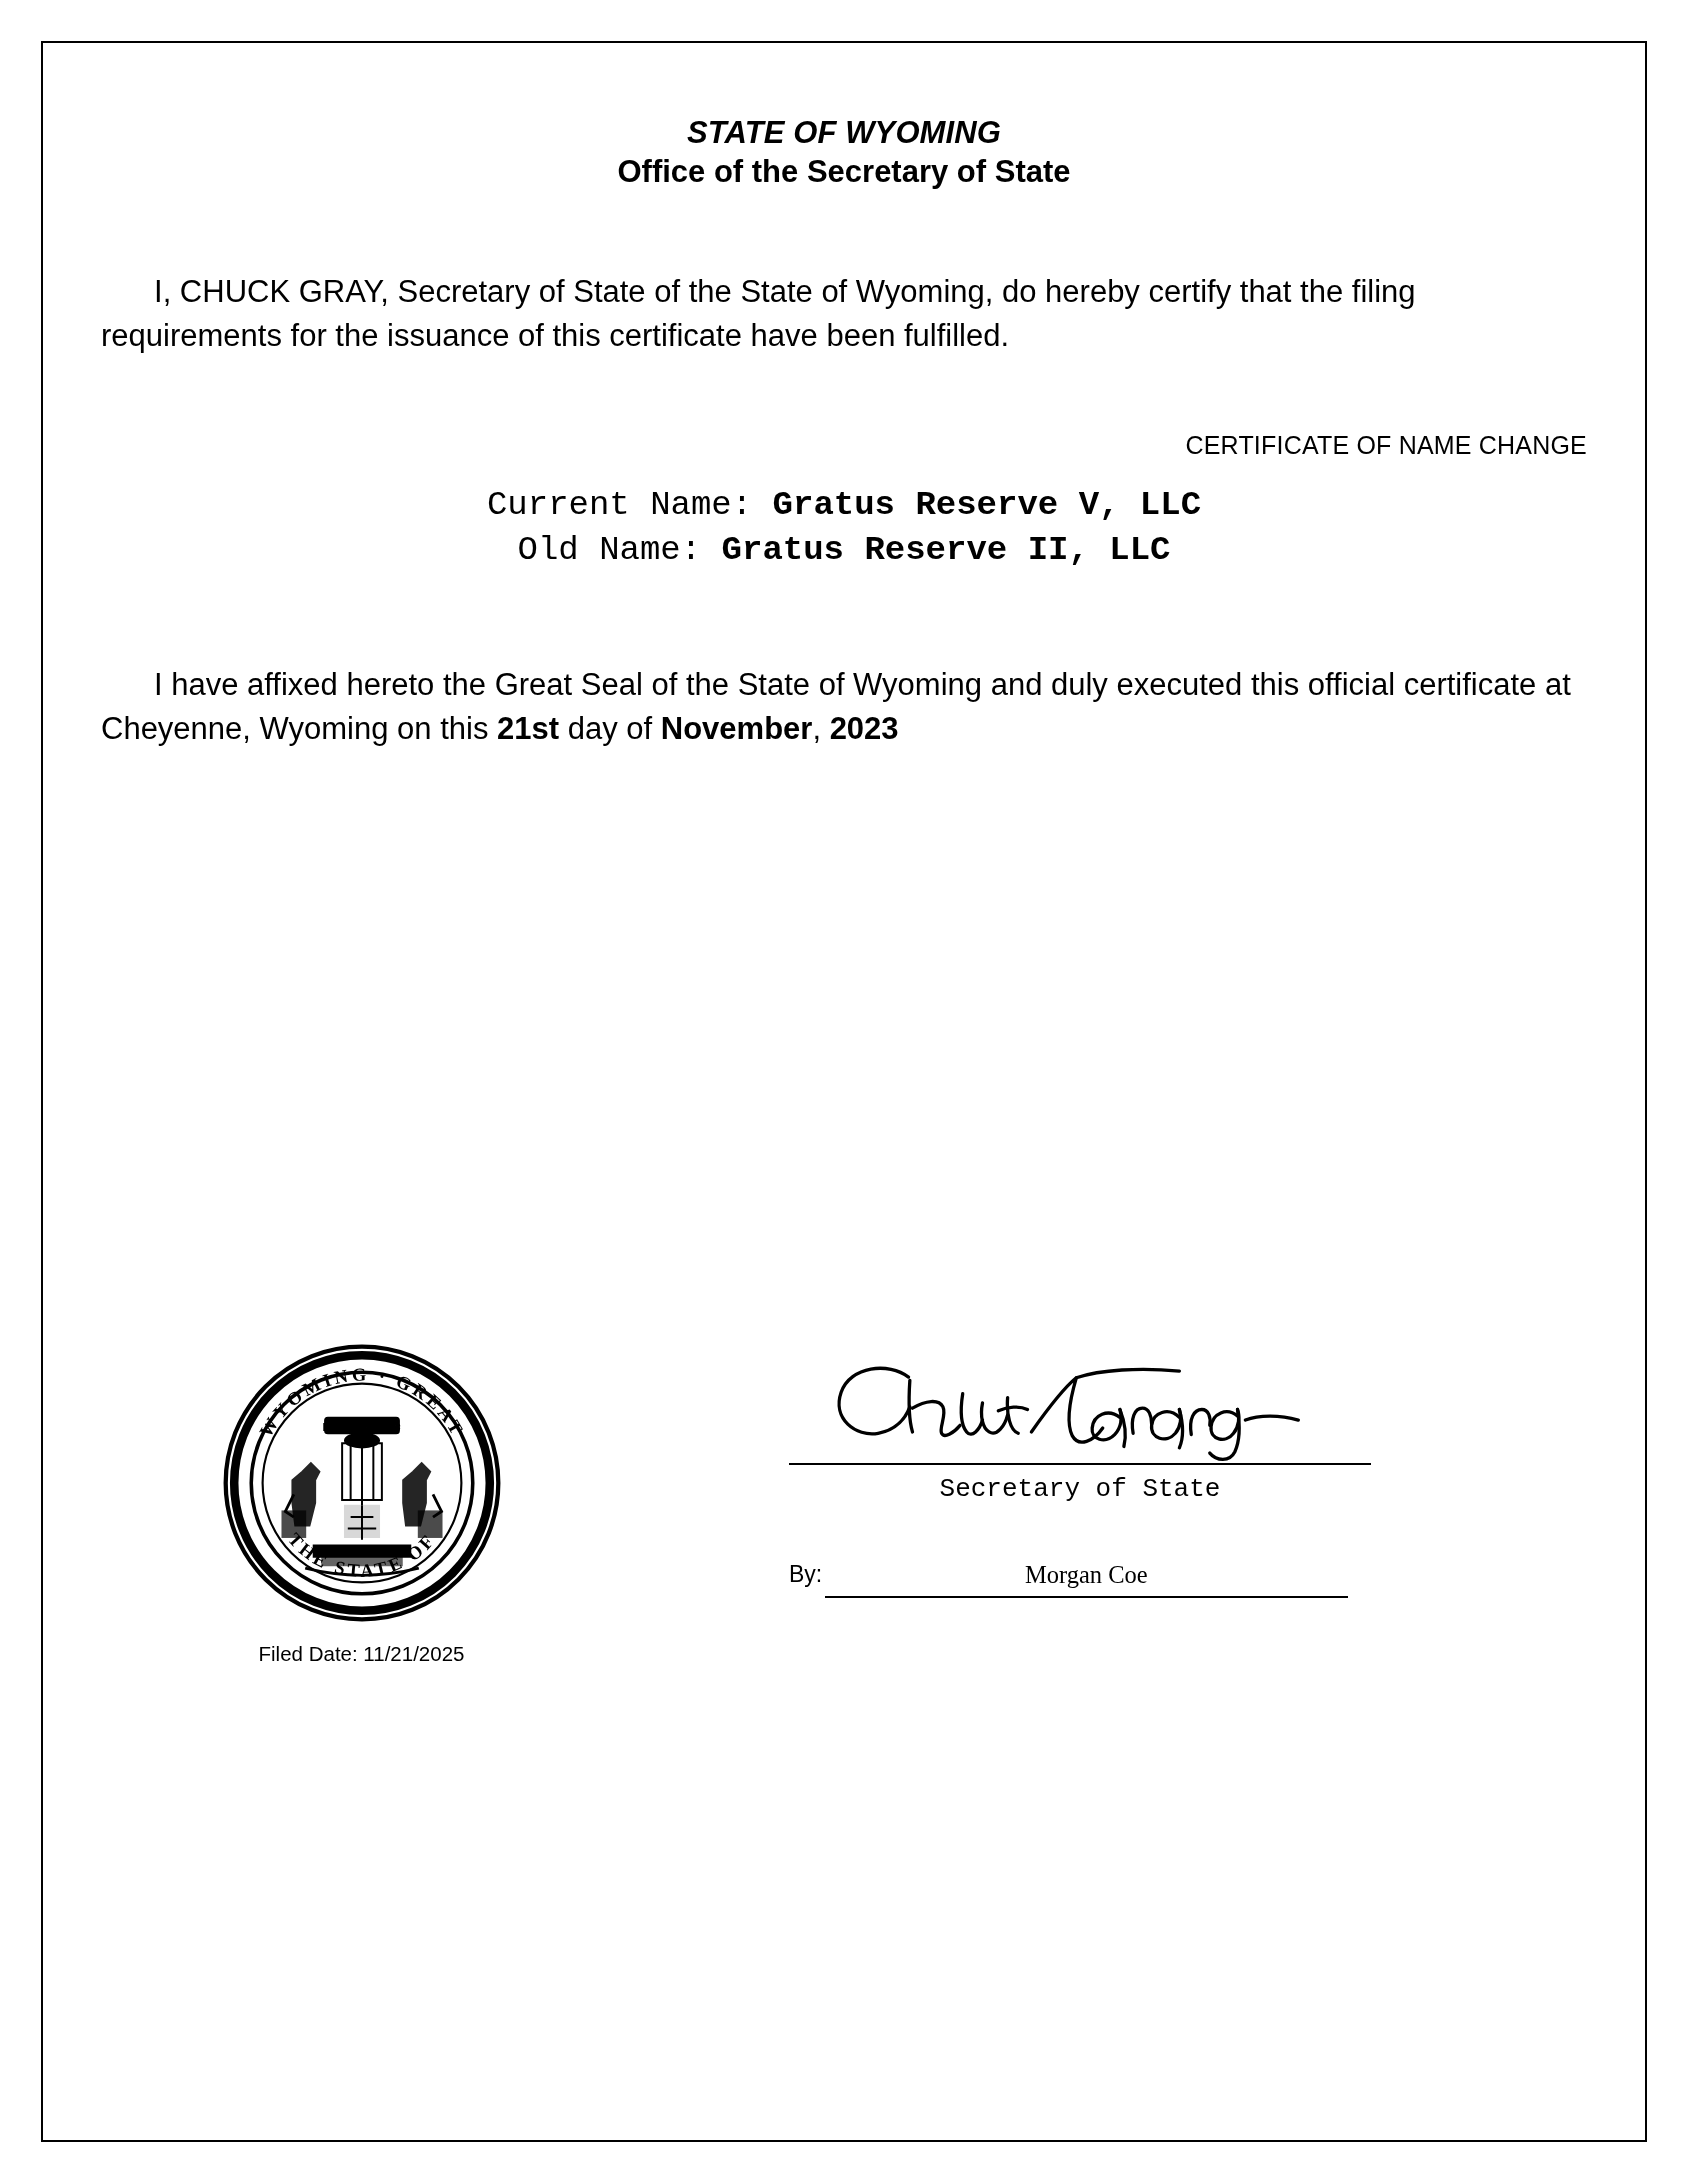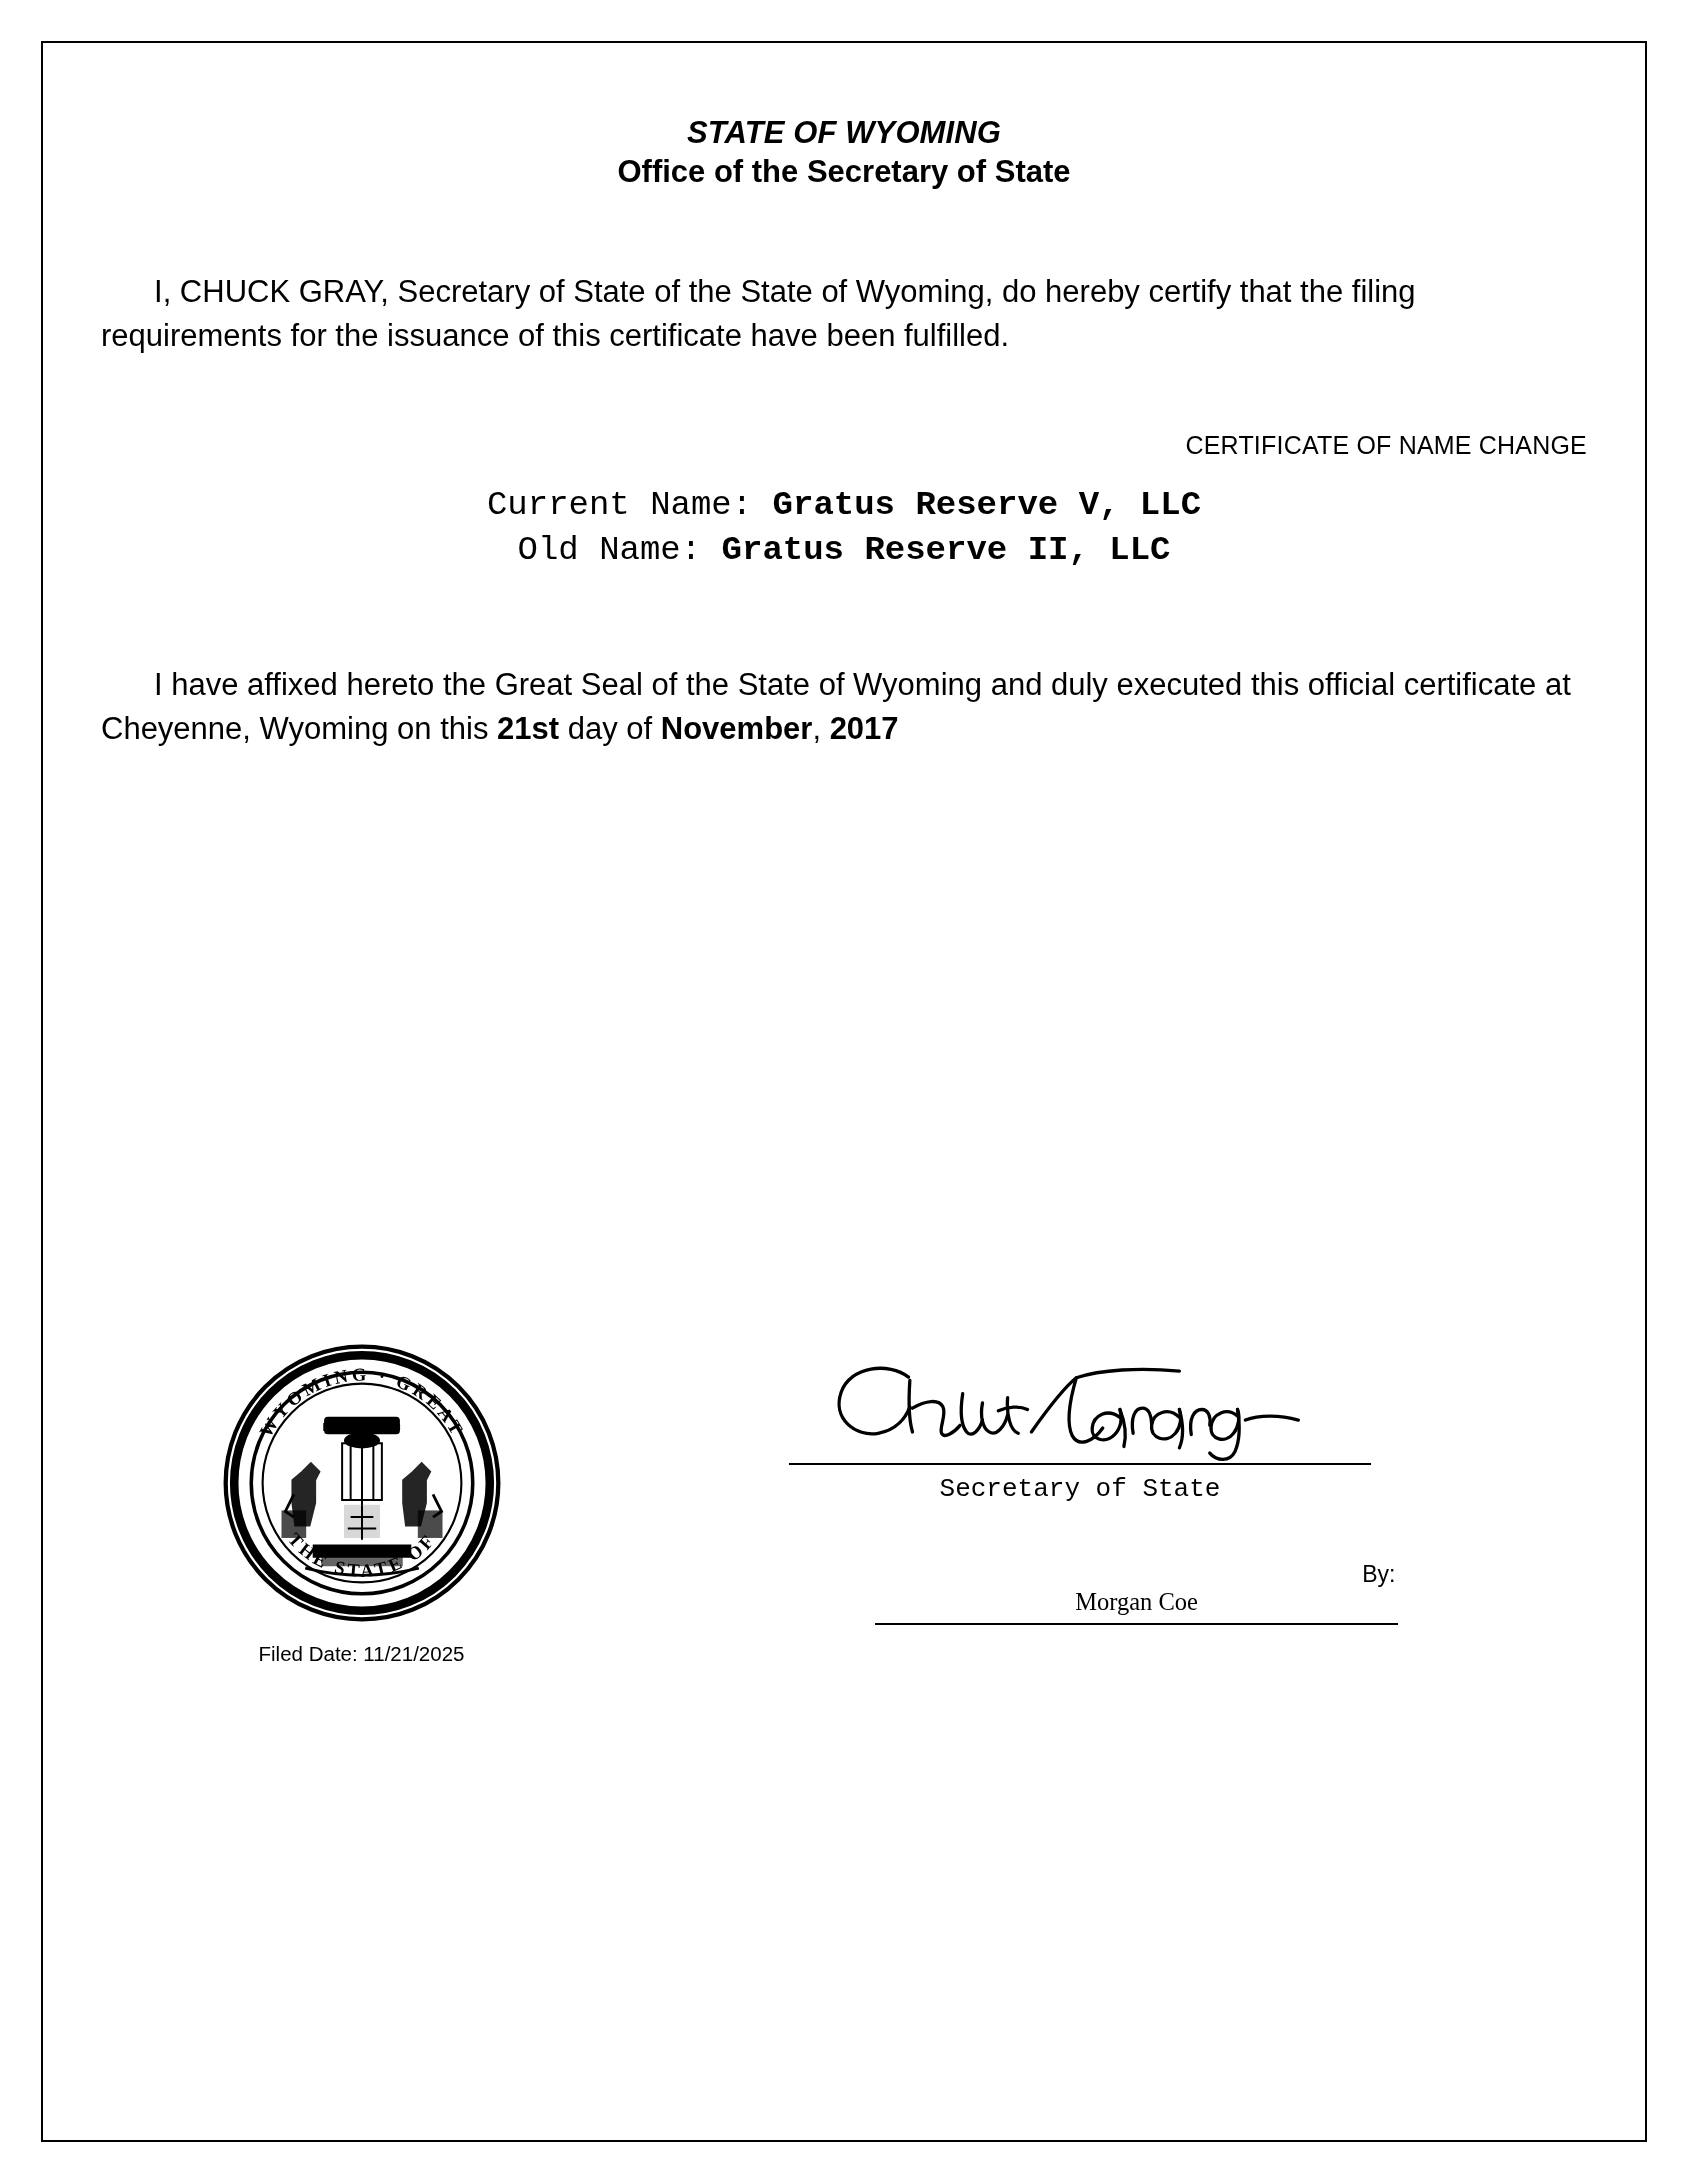--- a/index.html
+++ b/index.html
@@ -135,22 +135,20 @@
   .sig-caption {
     text-align: center;
     font-size: 26px;
     margin-top: 9.3px;
     width: 582px;
     font-family: Liberation Mono, monospace;
   }
   .by-row {
     margin-top: 57px;
     display: flex;
-    align-items: flex-end;
-    flex-direction: column;
   }
   .by-label {
     font-size: 23px;
     padding-right: 2.6px;
   }
   .by-line {
     border-bottom: 2px solid #000;
     width: 523px;
     text-align: center;
   }
@@ -185,21 +183,21 @@
         <span class="label">Current Name:</span>
         <span class="value">Gratus Reserve V, LLC</span>
       </div>
       <div>
         <span class="label">Old Name:</span>
         <span class="value">Gratus Reserve II, LLC</span>
       </div>
     </div>
 
     <div class="para para-2">
-      <span class="indent"></span><span>I</span><span> have affixed hereto the Great Seal of the State of Wyoming and duly executed this official certificate at Cheyenne, Wyoming on this </span><span class="b">21st</span><span> day of </span><span class="b">November</span><span>, </span><span class="b">2017</span>
+      <span class="indent"></span><span>I</span><span> have affixed hereto the Great Seal of the State of Wyoming and duly executed this official certificate at Cheyenne, Wyoming on this </span><span class="b">21st</span><span> day of </span><span class="b">November</span><span>, </span><span class="b">2023</span>
     </div>
 
     <div class="signature-area">
 
       <div class="seal-wrap">
         <svg class="seal" viewBox="0 0 200 200">
           <defs>
             <path id="arcTop" d="M 28 100 A 72 72 0 0 1 172 100"></path>
             <path id="arcBottom" d="M 34 100 A 66 66 0 0 0 166 100"></path>
           </defs>

